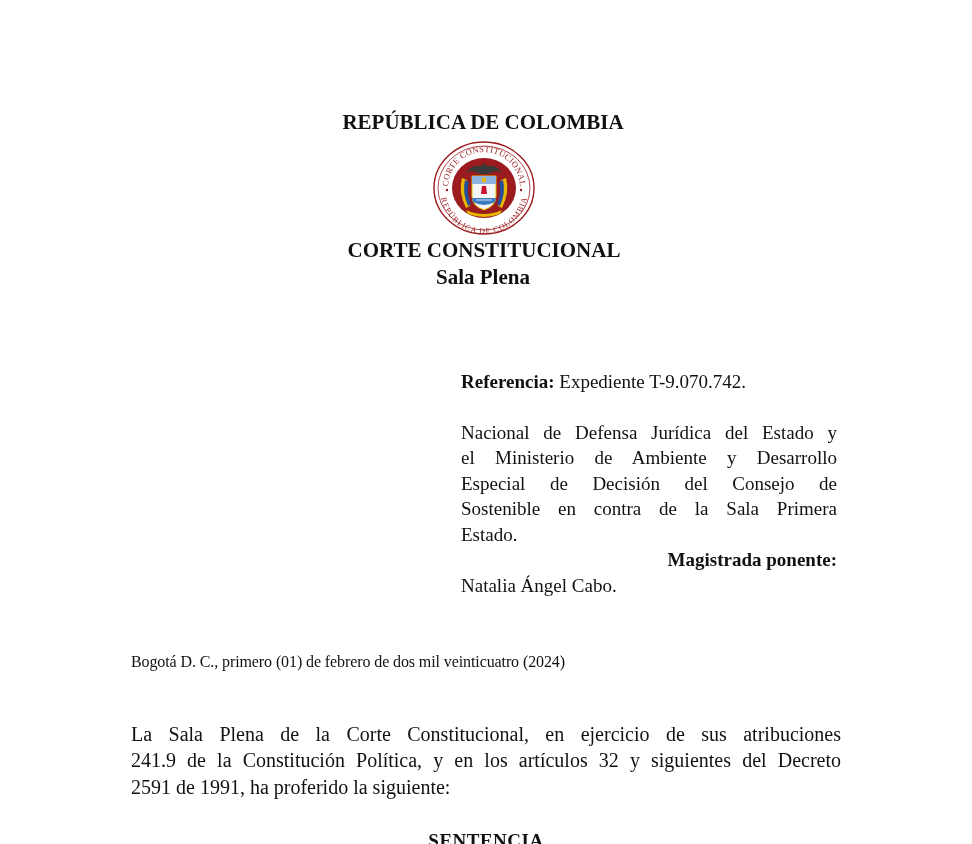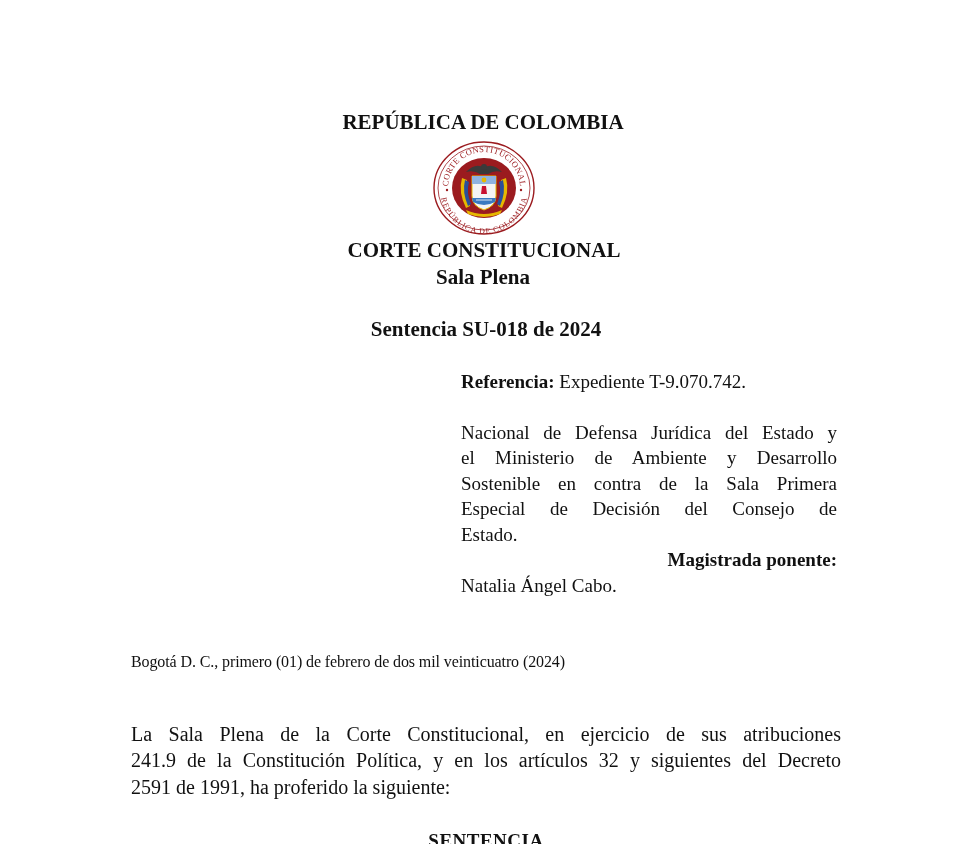--- a/index.html
+++ b/index.html
@@ -153,30 +153,29 @@
     <circle cx="52" cy="40" r="2.4" fill="#e6b800"></circle>
     <path d="M50 46 L 54 46 L 55 54 L 49 54 Z" fill="#c8102e"></path>
     <path d="M40 58 L 64 58 L 63 62 Q 52 68 41 62 Z" fill="#3a7ac0"></path>
     <path d="M44 60 L 60 60" stroke="#ffffff" stroke-width="0.8"></path>
 
     <path d="M34 70 Q 52 78 70 70 L 68 74 Q 52 80 36 74 Z" fill="#e6b800"></path>
   </svg>
 
   <div class="center h-court">CORTE CONSTITUCIONAL</div>
   <div class="center h-sala">Sala Plena</div>
-  <div class="center h-sentencia-no">Sentencia SU-018 de 2024</div>
 
   <div class="ref-block">
     <span class="line"><span class="bold">Referencia:</span><span> Expediente T-9.070.742.</span></span>
     <div class="gap"></div>
     <div class="justify-box">
       <span class="jl">Nacional de Defensa Jurídica del Estado y</span>
       <span class="jl">el Ministerio de Ambiente y Desarrollo</span>
+      <span class="jl">Especial de Decisión del Consejo de</span>
       <span class="jl">Sostenible en contra de la Sala Primera</span>
-      <span class="jl">Especial de Decisión del Consejo de</span>
       <span class="jl last">Estado.</span>
     </div>
     <span class="line bold">Magistrada ponente:</span>
     <span class="line">Natalia Ángel Cabo.</span>
   </div>
 
   <div class="date-line">Bogotá D. C., primero (01) de febrero de dos mil veinticuatro (2024)</div>
 
   <div class="para">
     <span class="jl">La Sala Plena de la Corte Constitucional, en ejercicio de sus atribuciones</span>

